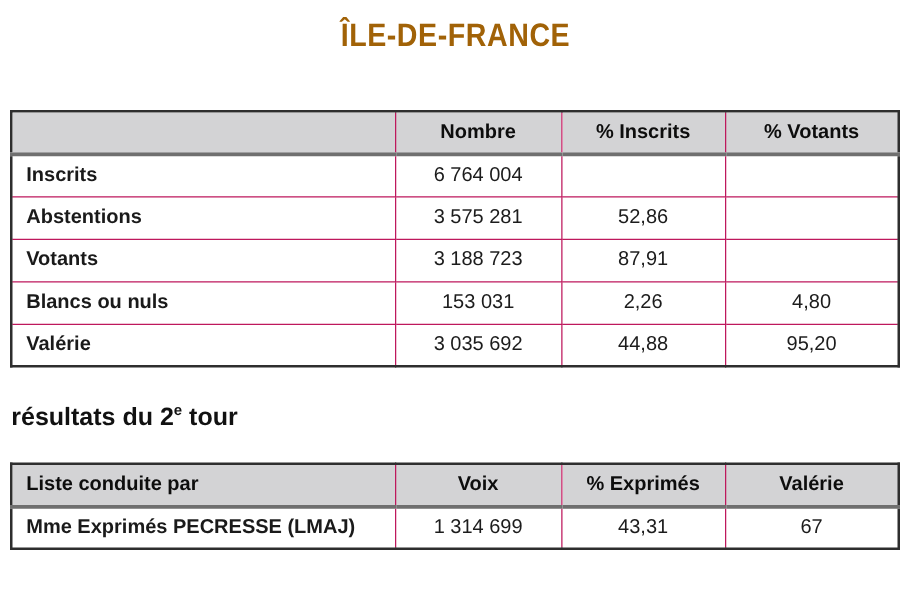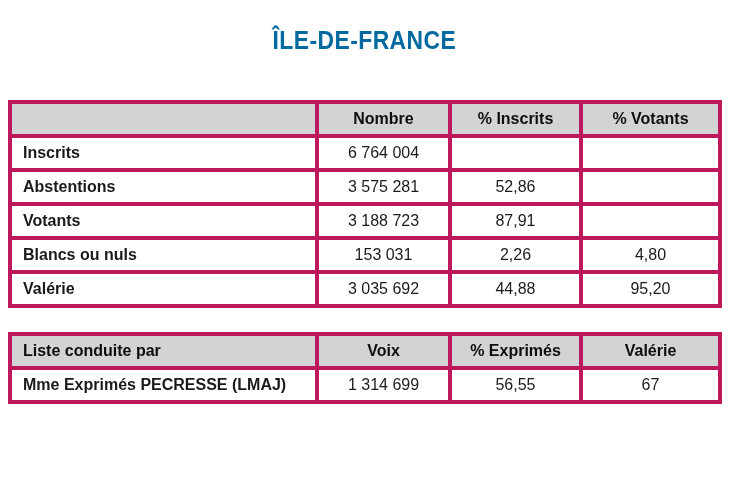--- a/index.html
+++ b/index.html
@@ -7,46 +7,46 @@
     margin: 0; padding: 0;
     width: 729px; height: 485px;
     background: #ffffff;
     font-family: "Liberation Sans", sans-serif;
     color: #1a1a1a;
     overflow: hidden;
   }
   .page { width: 729px; height: 485px; position: relative; }
 
   .doc-title {
-    margin: 12px;
+    margin: 0;
     padding-top: 13px;
     text-align: center;
     font-size: 26px;
     font-weight: 700;
     letter-spacing: 0.5px;
-    color: #0369a1;
+    color: #a16207;
   }
   .doc-title .squeeze {
     display: inline-block;
     transform: scaleX(0.88);
     transform-origin: center;
   }
 
   table.data-table {
     border-collapse: collapse;
     table-layout: fixed;
     width: 710px;
     margin-left: 8px;
     border: 2px solid #2e2e2e;
   }
   #participation-table { margin-top: 44px; }
   #results-table { margin-top: 24px; }
 
   .data-table th, .data-table td {
-    border: 4px solid #be185d;
+    border: 1px solid #be185d;
     height: 34px;
     font-size: 16px;
     text-align: center;
     padding: 0 0;
     overflow: hidden;
     white-space: nowrap;
     margin-top: 35px;
   }
   .data-table thead th {
     background: #d3d3d5;
@@ -129,39 +129,40 @@
       </tr>
       <tr>
         <td class="label-col">Valérie</td>
         <td class="num-cell">3 035 692</td>
         <td class="num-cell">44,88</td>
         <td class="num-cell">95,20</td>
       </tr>
     </tbody>
   </table>
 
+  <h2 class="section-heading"><span>résultats du 2</span><sup>e</sup><span> tour</span></h2>
 
   <table class="data-table" id="results-table">
     <colgroup>
       <col class="col-label">
         <col class="col-n1">
         <col class="col-n2">
         <col class="col-n3">
     </colgroup>
     <thead>
       <tr>
         <th class="label-col">Liste conduite par</th>
         <th>Voix</th>
         <th>% Exprimés</th>
         <th>Valérie</th>
       </tr>
     </thead>
     <tbody>
       <tr>
         <td class="label-col">Mme Exprimés PECRESSE (LMAJ)</td>
         <td class="num-cell">1 314 699</td>
-        <td class="num-cell">56,55</td>
+        <td class="num-cell">43,31</td>
         <td class="num-cell">67</td>
       </tr>
     </tbody>
   </table>
 
 </div>
 
 </body></html>

